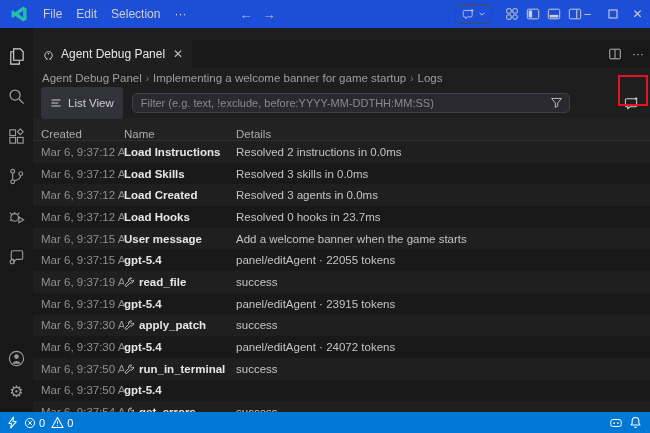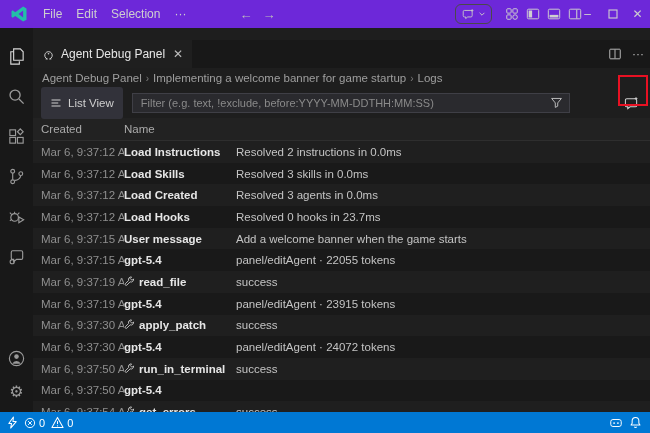--- a/index.html
+++ b/index.html
@@ -4,21 +4,21 @@
 <style>
   html,body{margin:0;padding:0;background:#000;}
   *{box-sizing:border-box;}
   .window{
     position:relative;width:650px;height:433px;overflow:hidden;
     font-family:"Liberation Sans",sans-serif;color:#cccccc;background:#1e1e1e;
     font-size:12px;-webkit-font-smoothing:antialiased;
   }
   svg{display:block;}
   
-  .titlebar{position:absolute;left:0;top:0;width:650px;height:28px;background:#6d28d9;display:flex;align-items:center;}
+  .titlebar{position:absolute;left:0;top:0;width:650px;height:28px;background:#1d4ed8;display:flex;align-items:center;}
   .logo{width:18px;height:18px;margin:0 8px 0 10px;}
   .menu-item{padding:3px 7px;color:#cfcfcf;font-size:12px;border-radius:4px;cursor:default;}
   .nav-arrow{position:absolute;top:0;height:28px;width:20px;display:flex;align-items:center;justify-content:center;color:#bdbdbd;font-size:13px;}
   .nav-back{left:236px;}
   .nav-fwd{left:259px;}
   .cmd-center{
     position:absolute;left:286px;top:4px;width:162px;height:20px;background:#2a2a2a;
     border:1px solid #4d4d4d;border-radius:6px;display:flex;align-items:center;justify-content:center;
     color:#b6b6b6;font-size:11.5px;gap:5px;
   }
@@ -42,39 +42,39 @@
   .tab-close{color:#bdbdbd;font-size:12px;margin-left:2px;}
   .tab-actions{position:absolute;right:6px;top:0;height:28px;display:flex;align-items:center;gap:10px;color:#bdbdbd;}
   
   .breadcrumb{height:20px;display:flex;align-items:center;padding-left:9px;color:#9f9f9f;font-size:11.5px;gap:4px;flex:none;background:#1e1e1e;}
   .crumb-sep{color:#7c7c7c;font-size:10px;}
   
   .toolbar{height:30px;display:flex;align-items:center;padding-left:8px;gap:9px;flex:none;position:relative;background:#1e1e1e;}
   .listview-btn{height:20px;display:flex;align-items:center;gap:6px;background:#32323a;border-radius:3px;padding:16px 9px;color:#cfcfcf;font-size:11.5px;}
   .filter-wrap{position:relative;width:438px;height:20px;}
   .filter-input{
-    width:100%;height:100%;background:#2a2a2e;border:1px solid #3f3f46;border-radius:0;color:#cccccc;
+    width:100%;height:100%;background:#2a2a2e;border:1px solid #3f3f46;border-radius:5px;color:#cccccc;
     font-family:"Liberation Sans",sans-serif;font-size:11px;padding:0 26px 1px 8px;outline:none;
   }
   .filter-input::placeholder{color:#8a8a8a;}
   .funnel{position:absolute;right:7px;top:3px;color:#bdbdbd;}
   .chat-action-btn{position:absolute;right:6px;top:2px;width:26px;height:26px;display:flex;align-items:center;justify-content:center;color:#cfcfcf;border-radius:4px;}
   
   .annotation{position:absolute;left:618px;top:75px;width:30px;height:31px;border:2px solid #e81123;z-index:50;pointer-events:none;}
   
-  .theader{height:23px;display:flex;align-items:center;flex:none;background:#222222;border-bottom:1px solid #2e2e2e;color:#ababab;font-size:11.5px;}
+  .theader{height:23px;display:flex;align-items:flex-end;flex:none;background:#222222;border-bottom:1px solid #2e2e2e;color:#ababab;font-size:11.5px;}
   .col-created{width:91px;padding-left:8px;flex:none;}
   .col-name{width:112px;flex:none;}
   .col-details{flex:1;min-width:0;}
   .trows{flex:1;overflow:hidden;}
   .trow{height:21.7px;display:flex;align-items:center;font-size:11.5px;}
   .trow:nth-child(odd){background:#1f1f1f;}
   .trow:nth-child(even){background:#191919;}
   .cell-created{width:91px;padding-left:8px;flex:none;color:#8f8f8f;white-space:nowrap;overflow:hidden;}
-  .cell-name{width:112px;flex:none;color:#e6e6e6;font-weight:700;white-space:nowrap;overflow:hidden;display:flex;align-items:flex-start;gap:4px;}
+  .cell-name{width:112px;flex:none;color:#e6e6e6;font-weight:700;white-space:nowrap;overflow:hidden;display:flex;align-items:flex-end;gap:4px;}
   .cell-details{flex:1;min-width:0;color:#c4c4c4;white-space:nowrap;overflow:hidden;}
   
   .statusbar{position:absolute;left:0;top:412px;width:650px;height:21px;background:#0078d4;color:#ffffff;display:flex;align-items:center;font-size:11px;}
   .sb-item{display:flex;align-items:center;gap:3px;padding:0 5px;height:21px;}
   .sb-left{display:flex;align-items:center;padding-left:6px;gap:4px;}
   .sb-right{margin-left:auto;display:flex;align-items:center;padding-right:8px;gap:6px;}
 </style>
 </head>
 <body>
 
@@ -235,20 +235,21 @@
         <svg width="15" height="15" viewBox="0 0 16 16">
             <path d="M3 3 h9 a1.5 1.5 0 0 1 1.5 1.5 v5.5 a1.5 1.5 0 0 1 -1.5 1.5 h-5.5 l-2.5 2 v-2 h-1 a1.5 1.5 0 0 1 -1.5 -1.5 v-5.5 A1.5 1.5 0 0 1 3 3 Z" fill="none" stroke="#cfcfcf" stroke-width="1.1"></path>
             <path d="M12.8 1.2 v3 M11.3 2.7 h3" stroke="#cfcfcf" stroke-width="1"></path>
           </svg>
       </div>
     </div>
 
     <div class="theader">
       <div class="col-created">Created</div>
       <div class="col-name">Name</div>
+      <div class="col-details">Details</div>
     </div>
 
     <div class="trows">
         <div class="trow">
           <div class="cell-created">Mar 6, 9:37:12 AM</div>
           <div class="cell-name">
             <span>Load Instructions</span>
           </div>
           <div class="cell-details">Resolved 2 instructions in 0.0ms</div>
         </div>

